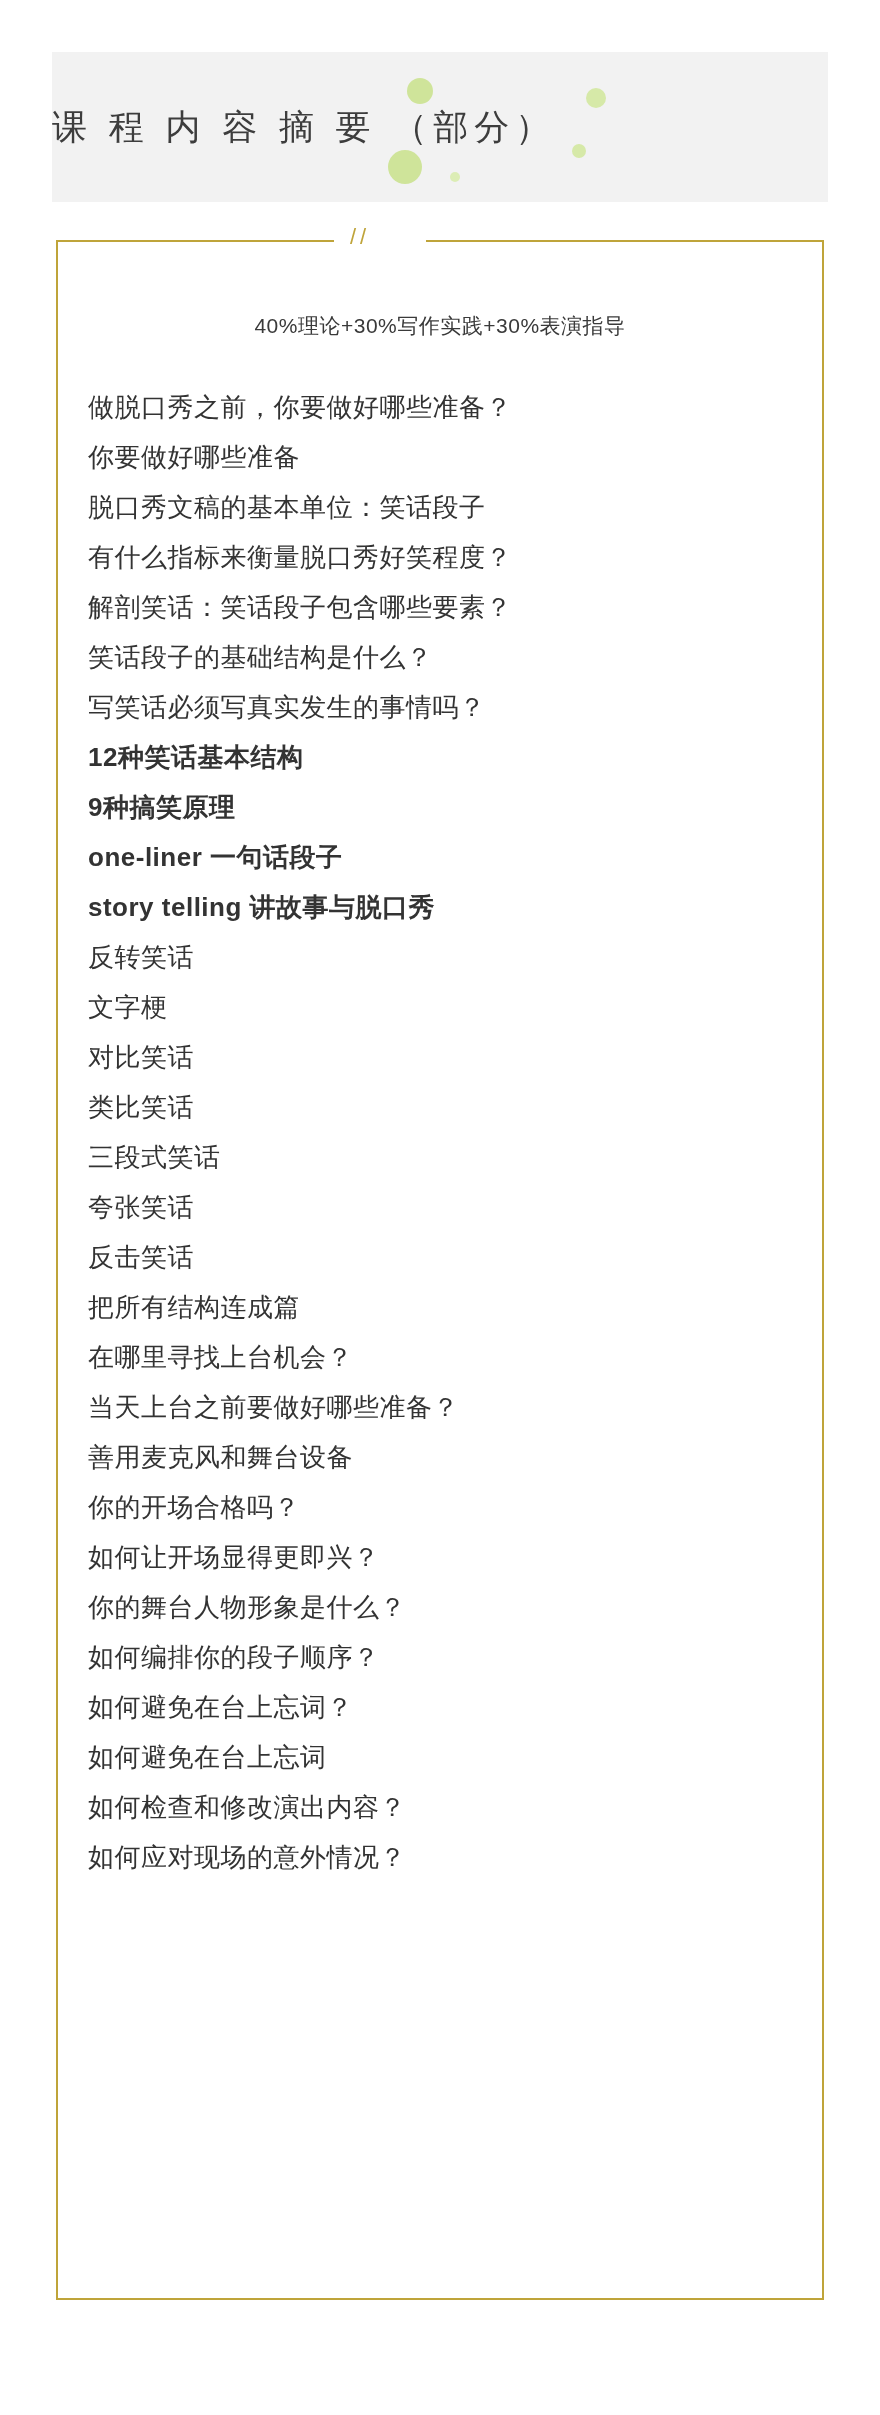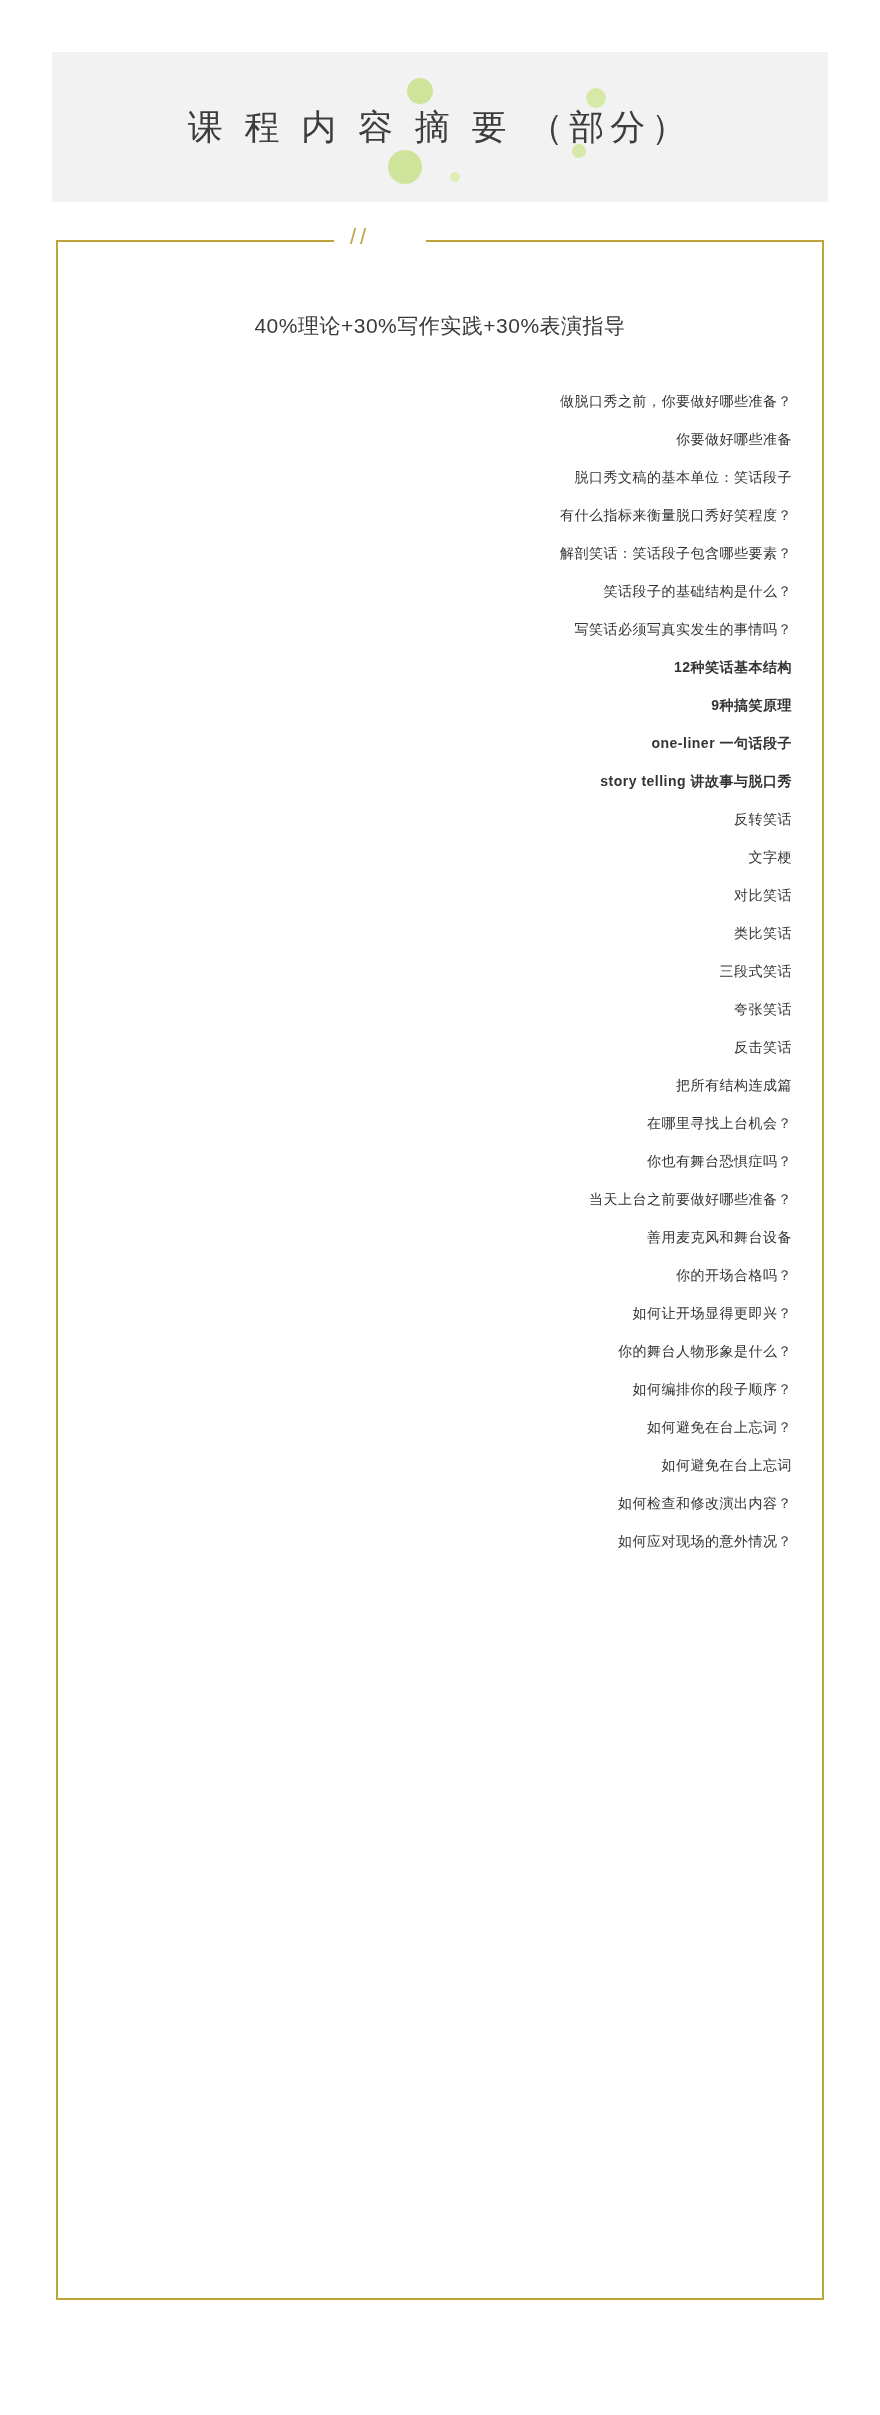--- a/index.html
+++ b/index.html
@@ -28,21 +28,21 @@
     background: #f2f2f2;
     position: relative;
     overflow: hidden;
   }
   .header-title {
     position: absolute;
     left: 0;
     right: 0;
     top: 50%;
     transform: translateY(-50%);
-    text-align: center;
+    text-align: left;
     font-size: 35px;
     letter-spacing: 6px;
     color: #3d3d3d;
     font-weight: 400;
     z-index: 3;
     white-space: nowrap;
   }
   .dot {
     position: absolute;
     border-radius: 50%;
@@ -97,22 +97,22 @@
     margin: 12px 0 54px 0;
     letter-spacing: 0.5px;
   }
 
   .topic-list {
     list-style: none;
     margin: 0;
     padding: 0;
   }
   .topic-list li {
-    text-align: right;
-    font-size: 14px;
+    text-align: left;
+    font-size: 26px;
     line-height: 1.0;
     color: #333333;
     margin: 0 0 24px 0;
     letter-spacing: 0.5px;
   }
   .topic-list li.bold {
     font-weight: bold;
   }
 </style>
 </head>
@@ -150,21 +150,20 @@
         <li class="bold">story telling 讲故事与脱口秀</li>
         <li>反转笑话</li>
         <li>文字梗</li>
         <li>对比笑话</li>
         <li>类比笑话</li>
         <li>三段式笑话</li>
         <li>夸张笑话</li>
         <li>反击笑话</li>
         <li>把所有结构连成篇</li>
         <li>在哪里寻找上台机会？</li>
-        <li>你也有舞台恐惧症吗？</li>
         <li>当天上台之前要做好哪些准备？</li>
         <li>善用麦克风和舞台设备</li>
         <li>你的开场合格吗？</li>
         <li>如何让开场显得更即兴？</li>
         <li>你的舞台人物形象是什么？</li>
         <li>如何编排你的段子顺序？</li>
         <li>如何避免在台上忘词？</li>
         <li>如何避免在台上忘词</li>
         <li>如何检查和修改演出内容？</li>
         <li>如何应对现场的意外情况？</li>

